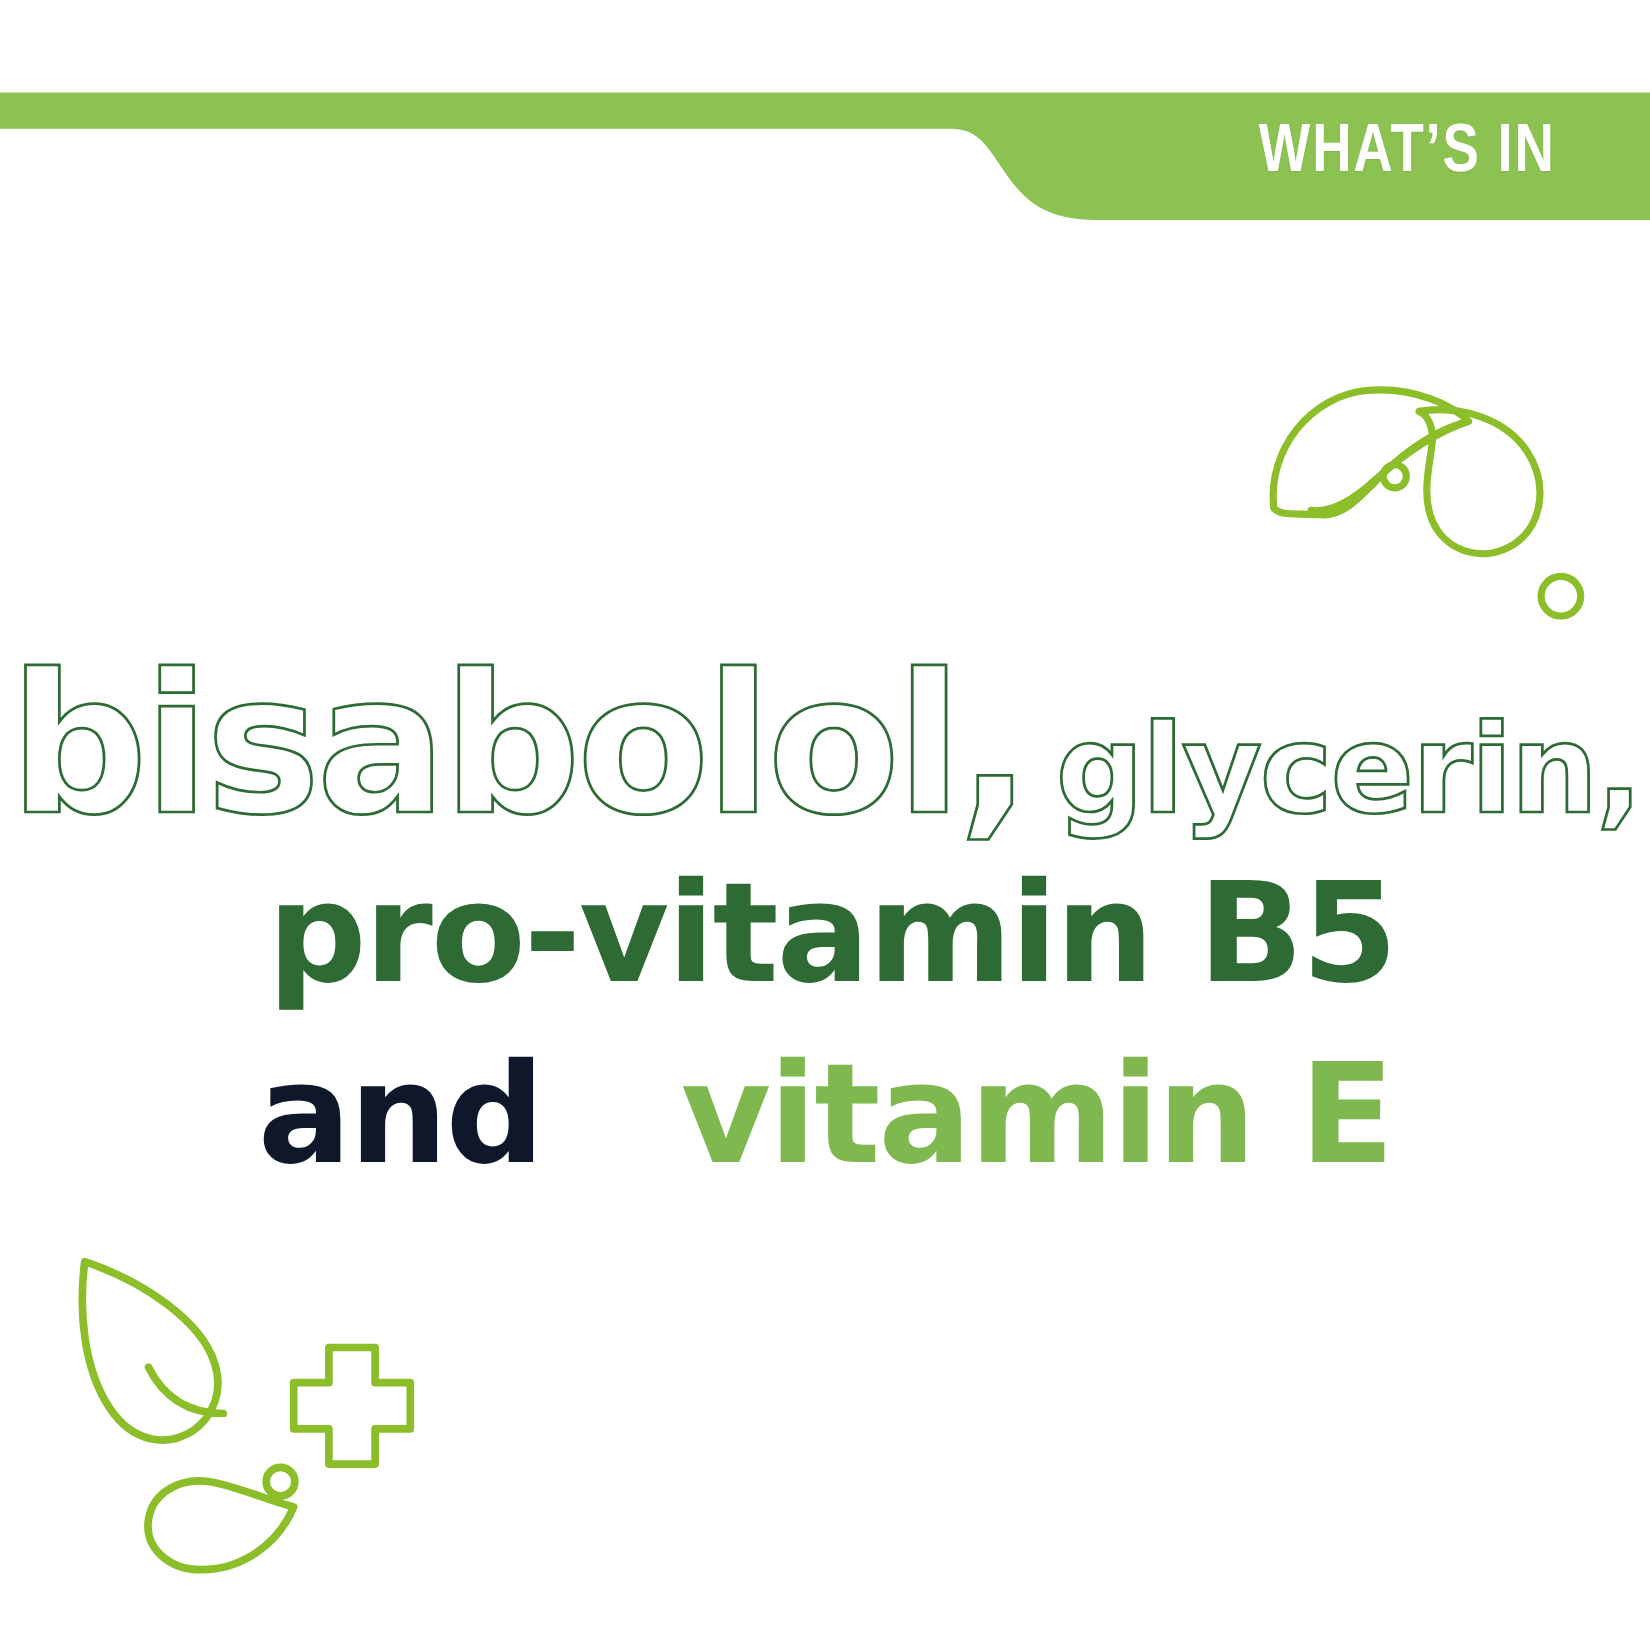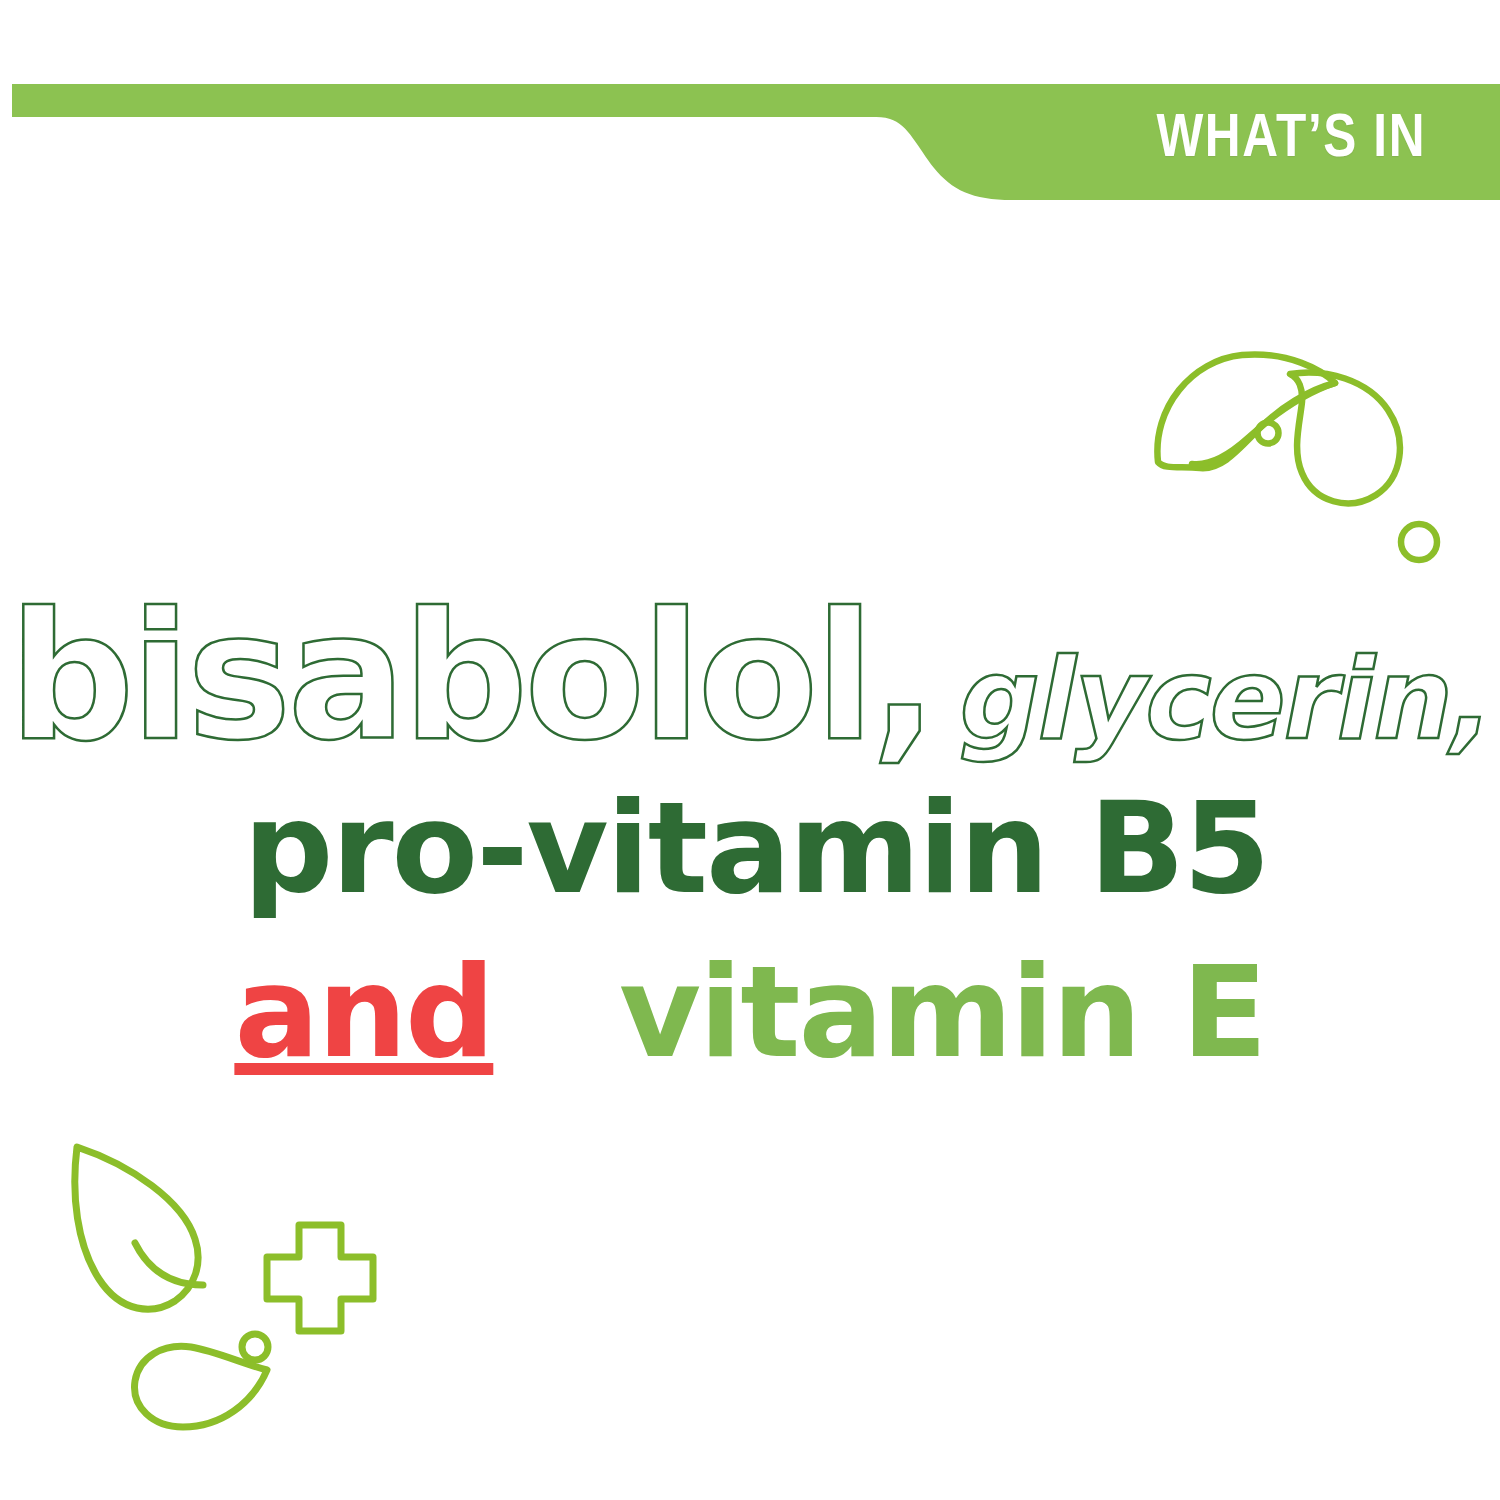--- a/index.html
+++ b/index.html
@@ -13,21 +13,21 @@
 
   #stage {
     position:relative;
     width:1500px; height:1500px;
     background:#ffffff;
   }
 
   
   #header-banner {
     position:absolute;
-    left:12px; top:0;
+    left:0; top:0;
     width:1456px; height:230px;
   }
   #header-banner svg { display:block; width:1500px; height:230px; }
 
   #banner-title {
     position:absolute;
     right:42px; top:104px;
     color:#ffffff;
     font-family:"Liberation Sans", sans-serif;
     font-weight:bold;
@@ -66,21 +66,21 @@
   }
 
   .outline-xl, .outline-lg {
     font-family:"DejaVu Sans", sans-serif;
     font-weight:bold;
     color:transparent;
     -webkit-text-stroke:2.5px #2E6B34;
     text-shadow:0 0 0 transparent;
   }
   .outline-xl { font-size:176px; letter-spacing:-4px; }
-  .outline-lg { font-size:112px; letter-spacing:-2px;font-style:italic; }
+  .outline-lg { font-size:112px; letter-spacing:-2px; }
 
   
   #line-2 {
     margin-top:6px;
     height:150px;
     font-family:"DejaVu Sans", sans-serif;
     font-weight:bold;
     font-size:126px;
     letter-spacing:-2px;
     color:#2E6B34;
@@ -89,21 +89,21 @@
 
   
   #line-3 {
     margin-top:14px;
     height:150px;
     font-family:"DejaVu Sans", sans-serif;
     font-weight:bold;
     font-size:126px;
     letter-spacing:-2px;
   }
-  .dark-green  { color:#ef4444;text-decoration:underline; }
+  .dark-green  { color:#0f172a; }
   .light-green { color:#7FB84F;text-align:center; }
 </style>
 </head>
 <body>
 
 <div id="stage">
 
   <div id="header-banner">
     <svg viewBox="0 0 1500 230" xmlns="http://www.w3.org/2000/svg" aria-hidden="true">
       <path fill="#8CC251" d="M0,84

